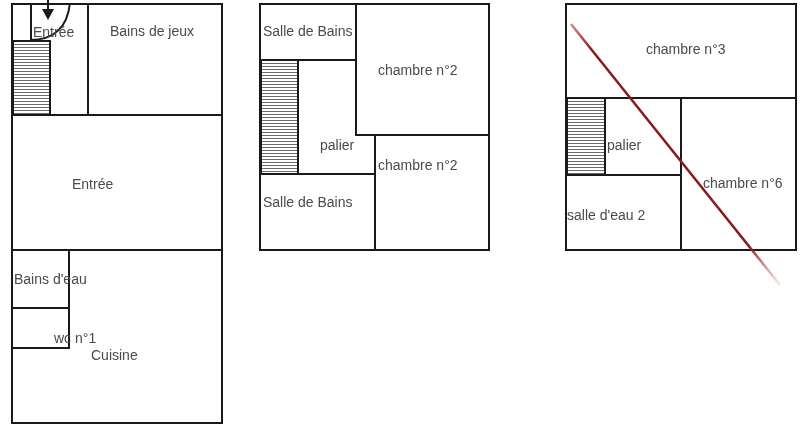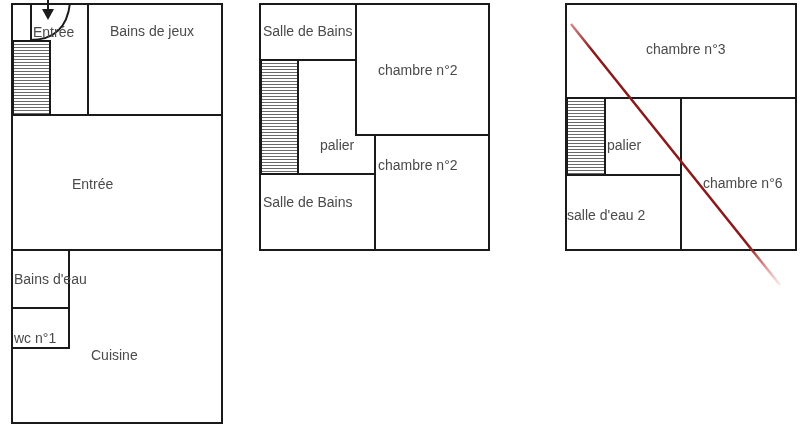--- a/index.html
+++ b/index.html
@@ -38,21 +38,21 @@
     <svg class="overlay" width="800" height="432">
       <path d="M 30 40 Q 66 40 70 3" fill="none" stroke="#1a1a1a" stroke-width="2"></path>
       <line x1="48" y1="0" x2="48" y2="10" stroke="#1a1a1a" stroke-width="2"></line>
       <polygon points="42,9 54,9 48,20" fill="#1a1a1a"></polygon>
     </svg>
 
     <span class="label" style="left:33px;top:25px;">Entrée</span>
     <span class="label" style="left:110px;top:24px;">Bains de jeux</span>
     <span class="label" style="left:72px;top:177px;">Entrée</span>
     <span class="label" style="left:14px;top:272px;">Bains d'eau</span>
-    <span class="label" style="left:14px;top:331px;">wc  n°1</span>
+    <span class="label" style="left:14px;top:331px;padding-left:40px;">wc  n°1</span>
     <span class="label" style="left:91px;top:348px;">Cuisine</span>
   </div>
 
   <div>
     <div class="wall" style="left:259px;top:3px;width:231px;height:2px;"></div>
     <div class="wall" style="left:259px;top:3px;width:2px;height:248px;"></div>
     <div class="wall" style="left:488px;top:3px;width:2px;height:248px;"></div>
     <div class="wall" style="left:259px;top:249px;width:231px;height:2px;"></div>
 
     <div class="wall" style="left:355px;top:3px;width:2px;height:133px;"></div>

